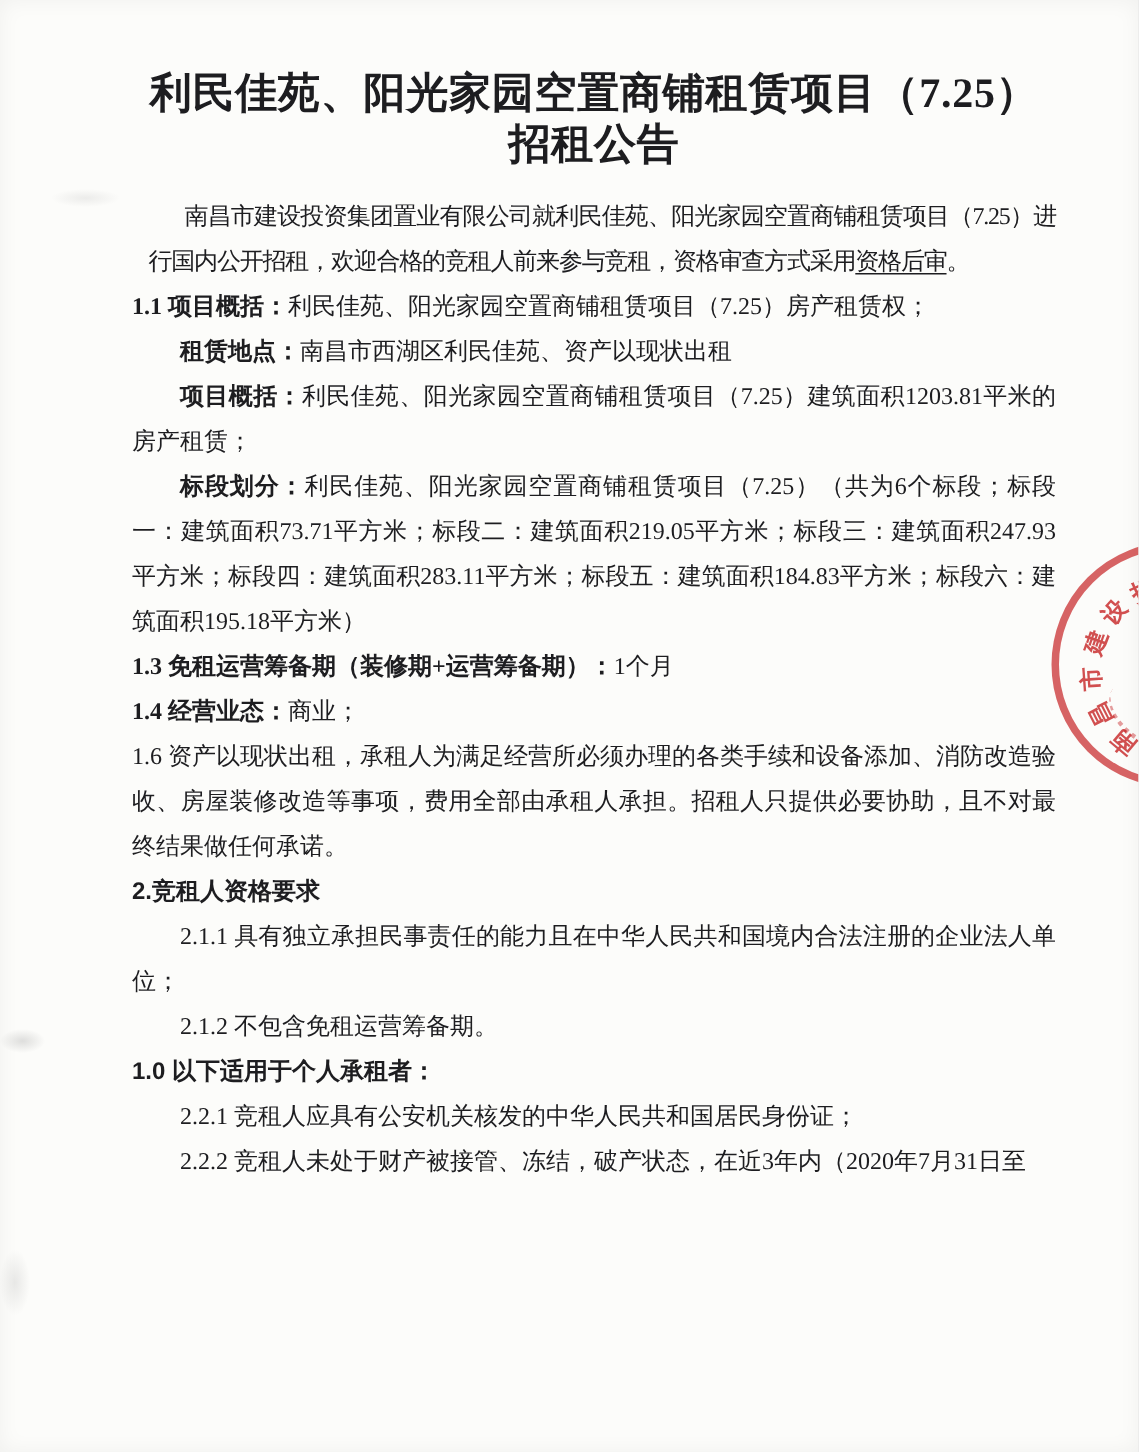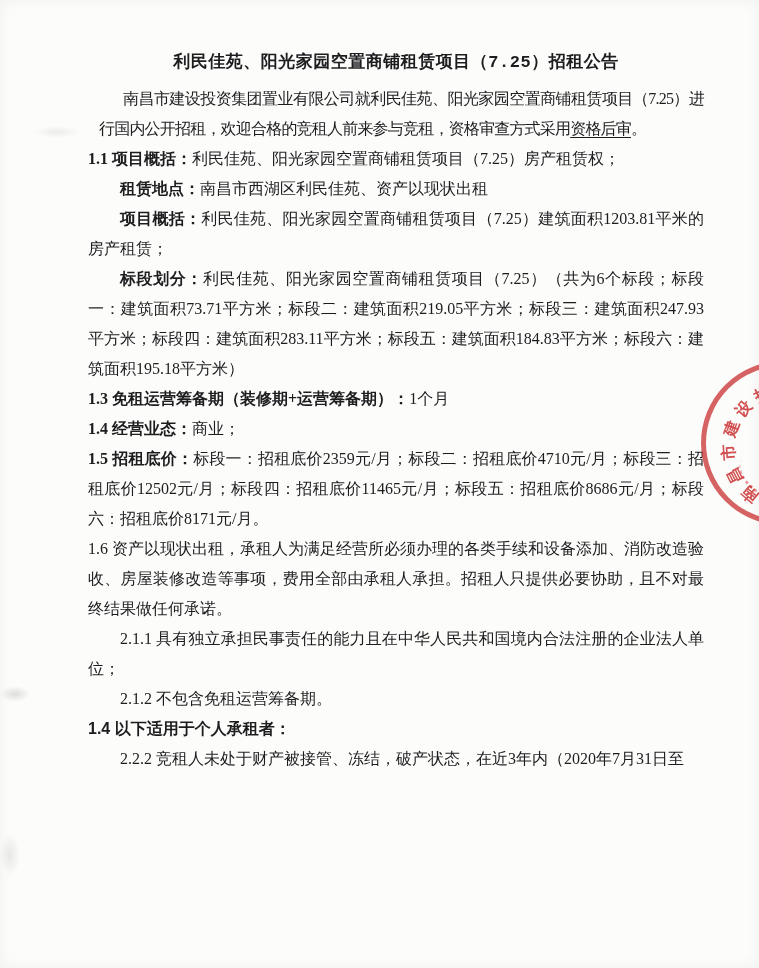--- a/index.html
+++ b/index.html
@@ -5,23 +5,23 @@
   html,body { margin:0; padding:0; background:#e8e8e6; }
   .page {
     position:relative; width:759px; height:968px; margin:0 auto;
     background:#fcfcfa; overflow:hidden;
     font-family:"Liberation Serif","DejaVu Serif",serif;
     color:#1d1d20;
     box-shadow: inset 0 0 14px rgba(0,0,0,0.05);
   }
   .content { position:absolute; left:88px; top:46px; width:616px; }
   .doc-title {
-    margin:0 0 4px 0; font-size:17px; line-height:34px; font-weight:bold;
+    margin:0 0 16px 0; font-size:28px; line-height:34px; font-weight:bold;
     text-align:center; letter-spacing:0.5px;
-    font-family:Liberation Mono, monospace;
+    font-family:Liberation Serif, serif;
   }
   .para {
     margin:0; font-size:16px; line-height:30px;
     text-align:justify; text-align-last:left;
   }
   .intro { margin-left:11px; text-indent:24px; letter-spacing:-0.8px; }
   .indent { text-indent:32px; }
   .h1, .h2 {
     font-family:"Liberation Sans","DejaVu Sans",sans-serif;
     font-weight:bold; letter-spacing:0;
@@ -79,32 +79,33 @@
 
     <p class="para indent"><span class="lbl">项目概括：</span><span>利民佳苑、阳光家园空置商铺租赁项目（7.25）建筑面积1203.81平米的房产租赁；</span></p>
 
     <p class="para indent"><span class="lbl">标段划分：</span><span>利民佳苑、阳光家园空置商铺租赁项目（7.25）（共为6个标段；标段一：建筑面积73.71平方米；标段二：建筑面积219.05平方米；标段三：建筑面积247.93平方米；标段四：建筑面积283.11平方米；标段五：建筑面积184.83平方米；标段六：建筑面积195.18平方米）</span></p>
 
 
     <p class="para"><span class="lbl">1.3 免租运营筹备期（装修期+运营筹备期）：</span><span>1个月</span></p>
 
     <p class="para"><span class="lbl">1.4 经营业态：</span><span>商业；</span></p>
 
-    <p class="para"><span class="lbl">1.5 招租底价：</span><span>标段一：招租底价2359元/月；标段二：招租底价4710元/月；标段三：招租底价12502元/月；标段四：招租底价11465元/月；标段五：招租底价8686元/月；标段六：招租底价8171元/月。</span></p>
 
     <p class="para">1.6 资产以现状出租，承租人为满足经营所必须办理的各类手续和设备添加、消防改造验收、房屋装修改造等事项，费用全部由承租人承担。招租人只提供必要协助，且不对最终结果做任何承诺。</p>
 
+    <p class="para h1">2.竞租人资格要求</p>
 
 
     <p class="para indent">2.1.1 具有独立承担民事责任的能力且在中华人民共和国境内合法注册的企业法人单位；</p>
 
     <p class="para indent">2.1.2 不包含免租运营筹备期。</p>
 
-    <p class="para h2">1.4 以下适用于个人承租者：</p>
+    <p class="para h2">1.0 以下适用于个人承租者：</p>
 
+    <p class="para indent">2.2.1 竞租人应具有公安机关核发的中华人民共和国居民身份证；</p>
 
     <p class="para indent">2.2.2 竞租人未处于财产被接管、冻结，破产状态，在近3年内（2020年7月31日至</p>
 
   </div>
 
   <div class="stamp">
     <span class="stamp-char sc0">南</span>
     <span class="stamp-char sc1">昌</span>
     <span class="stamp-char sc2">市</span>
     <span class="stamp-char sc3">建</span>

